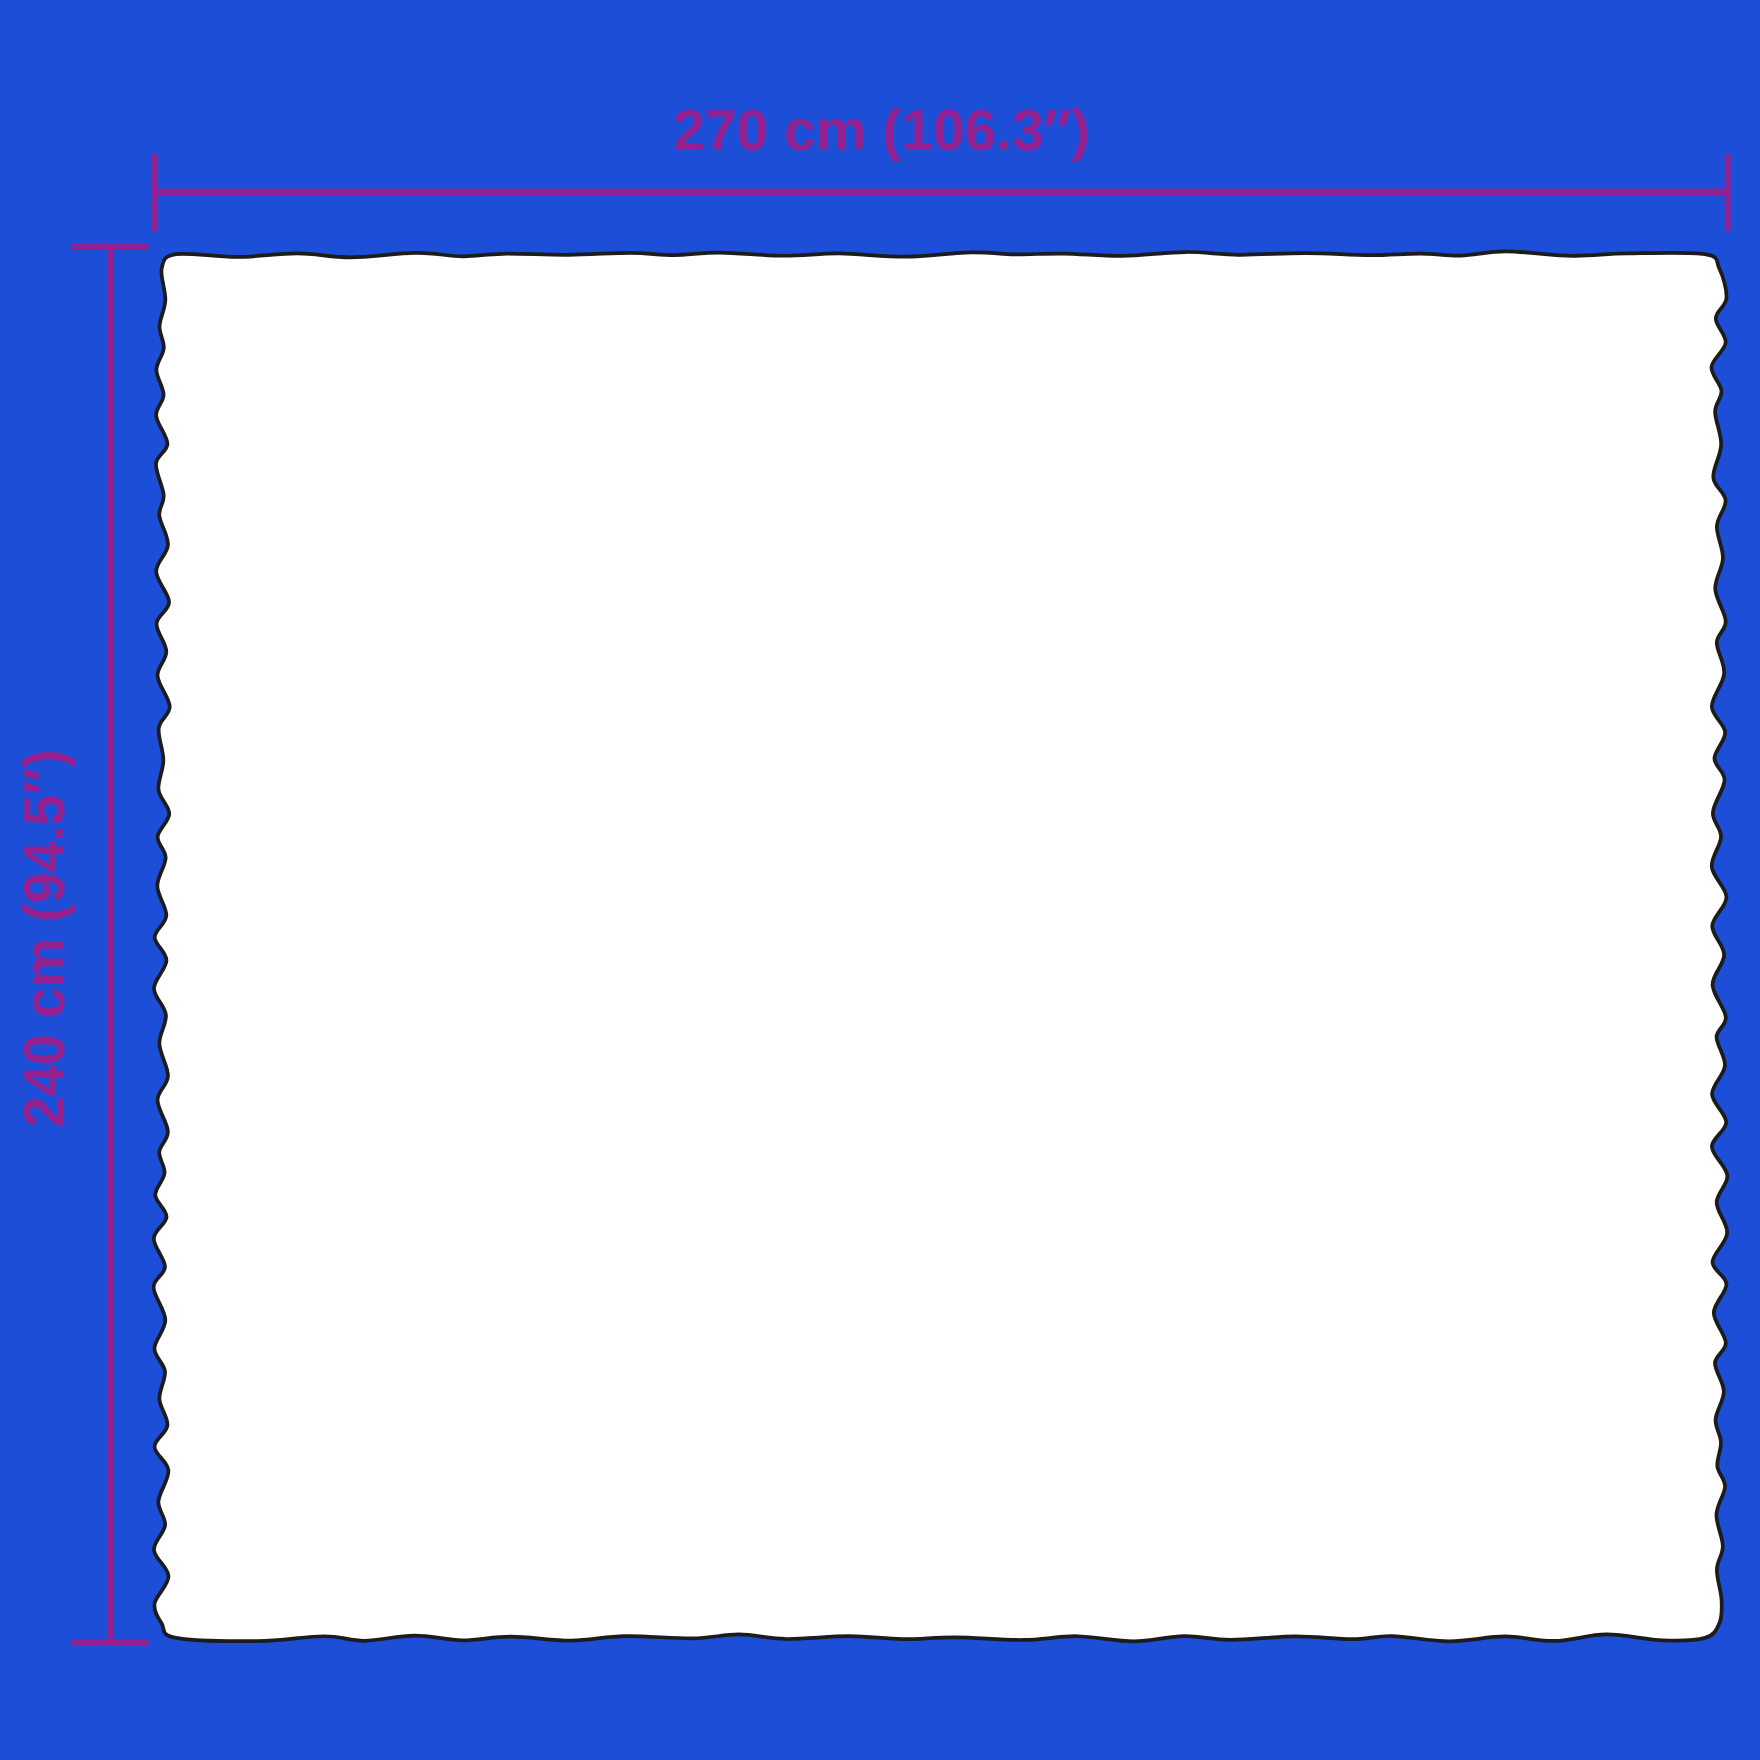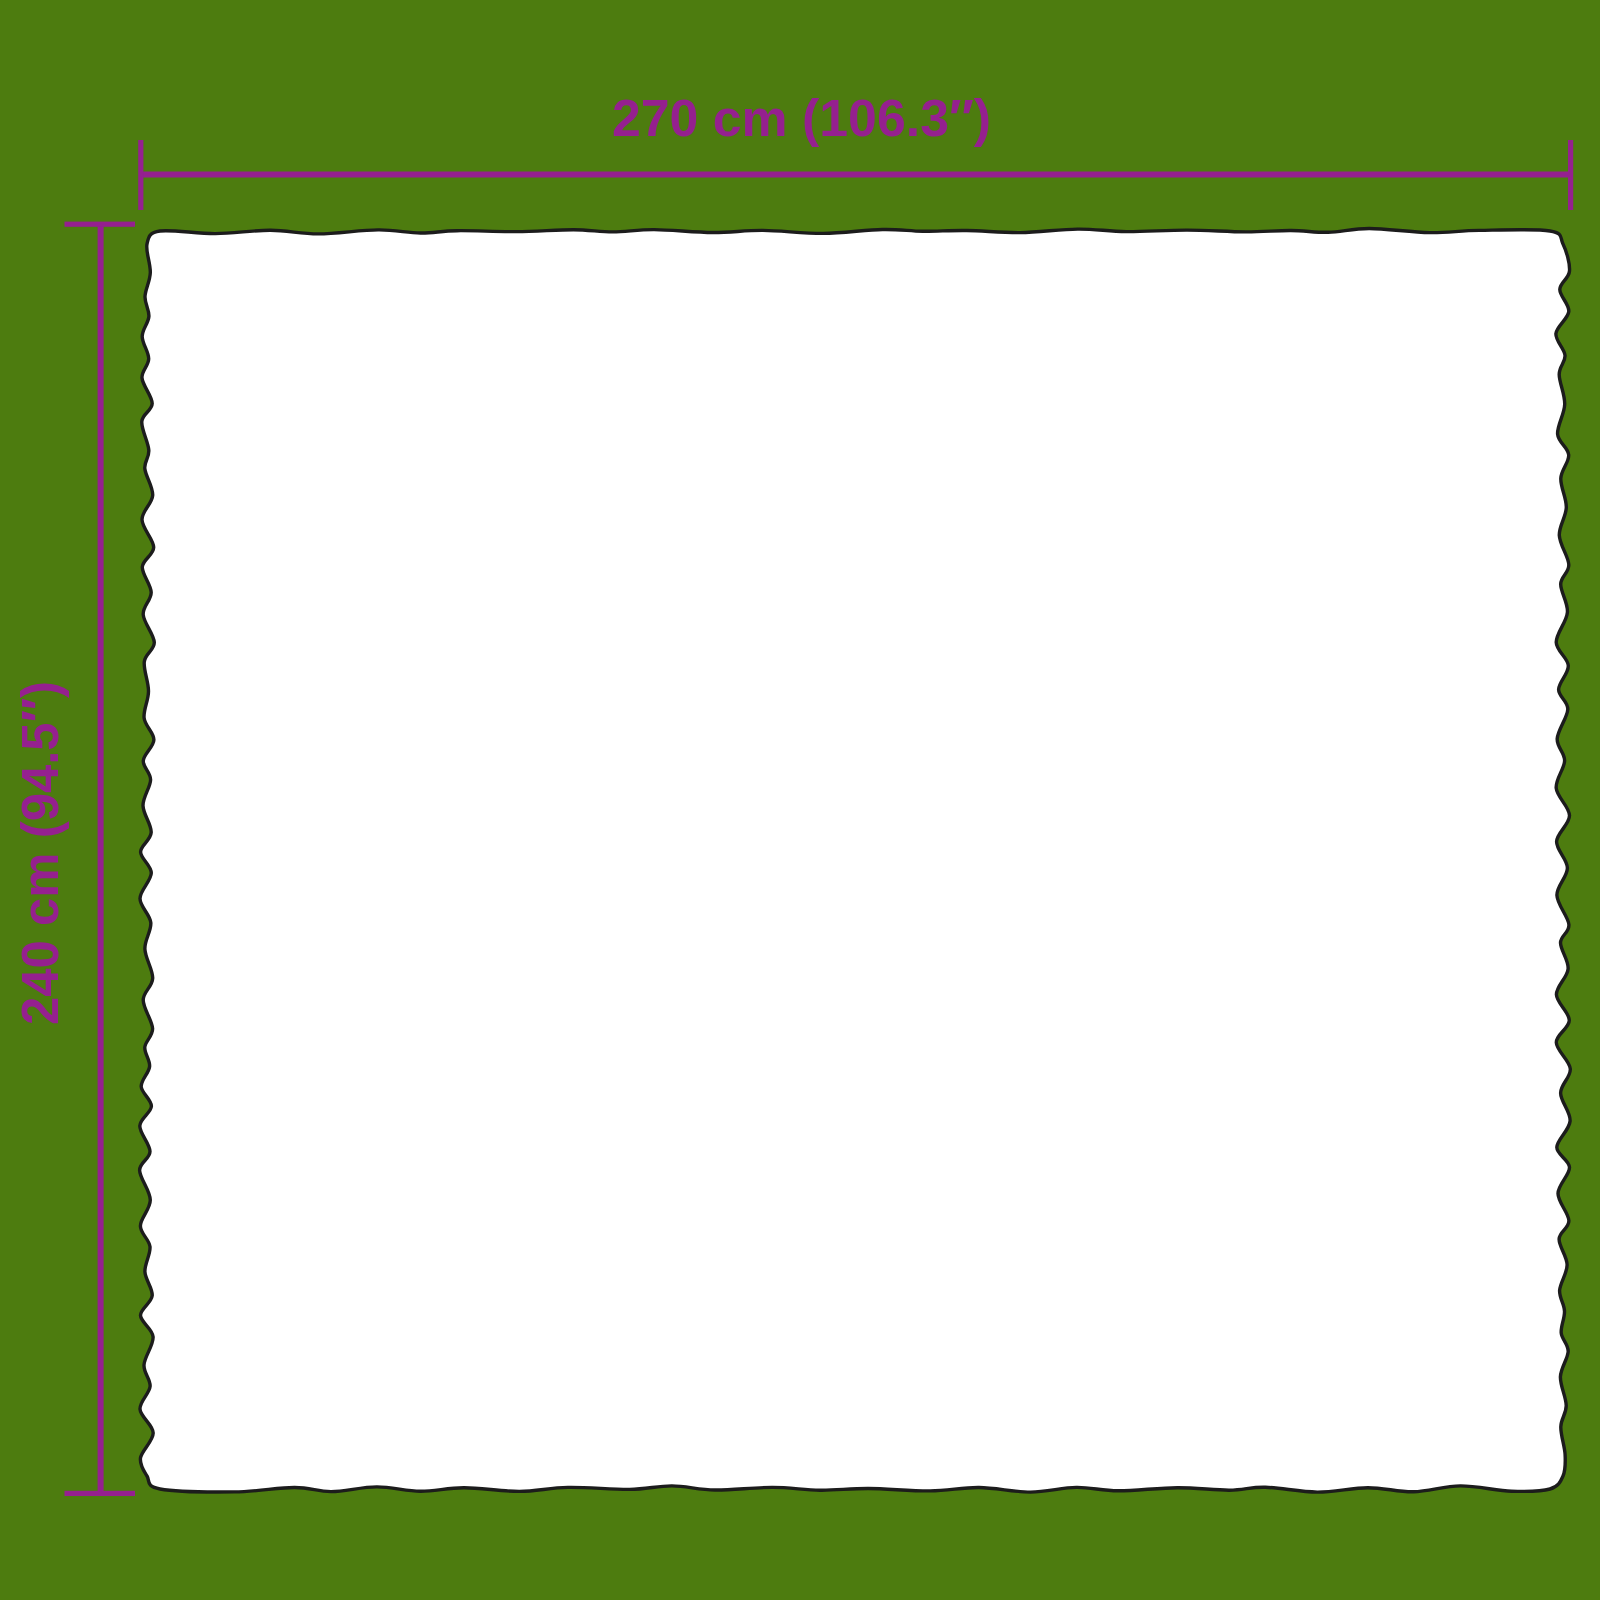--- a/index.html
+++ b/index.html
@@ -1,16 +1,16 @@
 <!DOCTYPE html>
 <html><head>
 <meta charset="utf-8">
 <style>
   html, body { margin: 0; padding: 0; background: #ffffff; }
-  .canvas { position: relative; width: 1600px; height: 1600px; background: #4d7c0f;
+  .canvas { position: relative; width: 1600px; height: 1600px; background: #1d4ed8;
             font-family: "Liberation Sans", sans-serif; }
 </style>
 </head>
 <body>
 <div class="canvas">
 <svg width="1600" height="1600" viewBox="0 0 1600 1600">
 
   <path d="M 160.0 231.0 C 171.4 229.3 196.9 233.7 215.3 233.6 C 233.7 233.5 253.3 230.2 270.5 230.3 C 287.7 230.3 300.7 234.0 318.6 233.9 C 336.6 233.8 361.1 230.0 378.1 229.9 C 395.0 229.7 407.3 232.9 420.5 233.0 C 433.6 233.2 440.8 230.9 456.8 230.7 C 472.8 230.4 497.2 231.8 516.6 231.6 C 536.1 231.5 557.4 229.8 573.4 229.8 C 589.4 229.9 599.2 231.9 612.7 231.9 C 626.1 231.9 637.4 229.5 654.1 229.6 C 670.8 229.7 694.7 232.4 712.8 232.5 C 730.9 232.6 744.4 230.3 762.8 230.4 C 781.2 230.6 803.3 233.5 823.3 233.4 C 843.2 233.2 865.9 229.8 882.5 229.5 C 899.1 229.1 908.8 231.1 922.8 231.3 C 936.8 231.5 950.4 230.2 966.7 230.5 C 982.9 230.7 1001.8 232.8 1020.3 232.6 C 1038.8 232.4 1059.9 229.3 1077.6 229.1 C 1095.2 228.9 1107.8 231.4 1126.1 231.6 C 1144.4 231.8 1167.5 230.0 1187.4 230.1 C 1207.3 230.1 1228.1 231.9 1245.4 231.9 C 1262.6 232.0 1277.1 230.4 1290.9 230.5 C 1304.7 230.5 1315.1 232.6 1328.1 232.3 C 1341.2 232.0 1352.3 228.5 1369.2 228.5 C 1386.2 228.6 1411.4 232.3 1429.7 232.6 C 1448.1 232.9 1459.3 230.6 1479.4 230.4 C 1499.4 230.1 1536.1 228.7 1550.0 231.0 C 1563.9 233.3 1559.7 237.3 1563.0 244.0 C 1566.3 250.7 1570.1 263.4 1569.5 271.0 C 1569.0 278.6 1559.9 282.7 1559.8 289.4 C 1559.6 296.2 1569.4 304.1 1568.8 311.5 C 1568.1 318.9 1556.5 326.3 1555.9 333.6 C 1555.3 340.9 1564.5 348.6 1565.0 355.3 C 1565.6 362.1 1559.2 366.1 1559.2 374.3 C 1559.1 382.4 1565.0 394.3 1564.7 404.2 C 1564.5 414.2 1556.9 425.6 1557.6 434.1 C 1558.2 442.5 1568.2 447.5 1568.7 454.9 C 1569.2 462.3 1561.2 469.7 1560.8 478.4 C 1560.4 487.1 1566.6 497.9 1566.3 507.4 C 1566.1 516.9 1558.8 525.9 1559.3 535.4 C 1559.7 545.0 1568.6 556.7 1568.8 564.8 C 1569.1 573.0 1561.0 576.2 1560.7 584.1 C 1560.5 592.0 1568.2 602.6 1567.4 612.3 C 1566.7 621.9 1556.1 633.3 1556.2 642.3 C 1556.4 651.2 1567.9 657.8 1568.3 665.7 C 1568.6 673.6 1558.7 682.2 1558.6 689.4 C 1558.5 696.7 1568.0 701.0 1567.8 709.2 C 1567.5 717.4 1557.7 730.1 1557.2 738.7 C 1556.6 747.3 1564.8 752.5 1564.6 760.8 C 1564.4 769.0 1555.3 779.0 1556.2 788.2 C 1557.0 797.3 1569.4 806.7 1569.5 815.6 C 1569.5 824.5 1557.0 832.8 1556.6 841.6 C 1556.3 850.3 1567.3 859.1 1567.4 868.0 C 1567.4 877.0 1556.6 885.8 1556.9 895.3 C 1557.2 904.7 1568.3 916.7 1568.9 924.6 C 1569.5 932.5 1560.7 935.4 1560.5 942.7 C 1560.4 950.1 1568.8 960.2 1568.1 968.8 C 1567.5 977.4 1556.3 986.0 1556.4 994.6 C 1556.6 1003.2 1569.3 1012.3 1569.3 1020.3 C 1569.3 1028.3 1556.1 1034.4 1556.3 1042.5 C 1556.4 1050.6 1569.6 1060.3 1570.3 1068.8 C 1571.0 1077.2 1560.6 1084.3 1560.6 1093.0 C 1560.5 1101.7 1570.8 1112.0 1570.1 1121.0 C 1569.5 1130.1 1556.9 1139.6 1556.8 1147.3 C 1556.7 1155.0 1569.3 1159.7 1569.5 1167.4 C 1569.7 1175.1 1558.1 1184.5 1558.0 1193.4 C 1557.9 1202.2 1568.7 1213.1 1568.9 1220.7 C 1569.1 1228.3 1559.4 1231.6 1559.1 1239.0 C 1558.8 1246.3 1567.0 1256.2 1567.1 1264.8 C 1567.2 1273.4 1560.1 1282.6 1559.6 1290.4 C 1559.2 1298.1 1564.3 1304.0 1564.5 1311.1 C 1564.8 1318.2 1560.6 1326.2 1561.2 1332.9 C 1561.8 1339.6 1568.3 1344.0 1568.2 1351.3 C 1568.0 1358.6 1560.8 1367.6 1560.4 1376.7 C 1560.1 1385.7 1566.1 1397.1 1566.2 1405.5 C 1566.3 1413.9 1561.0 1418.6 1560.8 1426.8 C 1560.6 1435.1 1564.8 1446.6 1565.1 1454.8 C 1565.5 1463.0 1565.5 1470.3 1563.0 1476.0 C 1560.5 1481.7 1558.6 1486.5 1550.0 1489.0 C 1541.4 1491.5 1526.5 1491.7 1511.5 1491.2 C 1496.6 1490.7 1476.8 1485.8 1460.4 1485.9 C 1444.1 1486.0 1429.0 1491.5 1413.5 1491.8 C 1398.1 1492.1 1384.0 1487.7 1367.9 1487.7 C 1351.9 1487.8 1334.3 1492.2 1317.3 1492.1 C 1300.2 1492.0 1280.1 1487.6 1265.4 1487.3 C 1250.8 1486.9 1244.1 1490.1 1229.4 1490.2 C 1214.8 1490.3 1196.0 1487.6 1177.4 1487.7 C 1158.9 1487.8 1135.1 1490.9 1118.3 1490.8 C 1101.4 1490.7 1091.0 1487.2 1076.4 1487.4 C 1061.7 1487.6 1046.7 1492.1 1030.5 1492.1 C 1014.3 1492.1 995.7 1487.7 979.0 1487.5 C 962.3 1487.3 948.5 1490.7 930.1 1490.9 C 911.7 1491.1 886.8 1488.6 868.5 1488.5 C 850.2 1488.4 836.1 1490.4 820.1 1490.2 C 804.1 1490.0 790.1 1487.4 772.6 1487.4 C 755.1 1487.3 731.8 1490.2 715.1 1490.0 C 698.3 1489.7 686.2 1486.0 672.0 1485.9 C 657.7 1485.8 646.9 1489.2 629.6 1489.4 C 612.2 1489.6 586.2 1487.0 567.9 1487.4 C 549.5 1487.7 536.8 1491.3 519.5 1491.4 C 502.2 1491.5 480.7 1487.8 464.2 1487.8 C 447.7 1487.7 435.0 1491.3 420.4 1491.2 C 405.8 1491.0 391.5 1486.8 376.7 1486.9 C 361.8 1486.9 345.0 1491.5 331.3 1491.6 C 317.5 1491.7 310.5 1487.4 294.3 1487.5 C 278.2 1487.5 256.9 1491.7 234.5 1491.9 C 212.1 1492.2 174.6 1491.7 160.0 1489.0 C 145.4 1486.3 150.2 1481.2 147.0 1476.0 C 143.8 1470.8 139.5 1465.0 140.5 1457.8 C 141.6 1450.6 153.3 1441.0 153.2 1432.9 C 153.1 1424.8 140.5 1416.9 140.0 1409.1 C 139.5 1401.4 149.4 1393.8 150.1 1386.4 C 150.7 1379.1 143.5 1373.1 144.0 1364.9 C 144.5 1356.6 153.7 1345.1 153.1 1336.8 C 152.5 1328.6 140.7 1322.3 140.5 1315.4 C 140.4 1308.5 151.5 1303.0 152.2 1295.7 C 152.9 1288.4 145.3 1279.9 144.9 1271.7 C 144.6 1263.6 150.7 1254.3 150.0 1246.7 C 149.2 1239.1 140.3 1233.7 140.4 1225.9 C 140.4 1218.1 150.4 1209.3 150.3 1200.0 C 150.2 1190.7 139.7 1178.3 139.6 1170.2 C 139.6 1162.2 150.0 1159.0 150.0 1151.6 C 150.1 1144.2 139.6 1133.4 139.8 1125.9 C 140.0 1118.3 151.2 1112.8 151.4 1106.3 C 151.7 1099.7 141.5 1093.1 141.2 1086.5 C 140.9 1079.9 149.0 1073.1 149.6 1066.5 C 150.2 1060.0 144.3 1053.6 144.8 1047.2 C 145.3 1040.9 152.9 1036.4 152.6 1028.5 C 152.3 1020.7 143.2 1008.4 143.2 1000.0 C 143.3 991.6 152.5 986.7 152.7 978.2 C 153.0 969.7 145.2 958.2 144.9 949.0 C 144.5 939.7 151.6 931.0 150.8 922.6 C 150.0 914.2 139.9 906.8 140.0 898.5 C 140.1 890.3 151.2 880.8 151.3 873.1 C 151.4 865.3 140.7 858.8 140.6 852.0 C 140.6 845.3 150.8 840.2 151.2 832.4 C 151.6 824.7 143.2 814.4 143.0 805.6 C 142.9 796.8 150.5 787.2 150.6 779.7 C 150.6 772.2 142.7 767.3 143.3 760.6 C 143.8 754.0 153.8 746.9 153.9 739.8 C 154.0 732.6 144.9 726.0 144.1 717.9 C 143.2 709.8 148.5 700.5 148.5 691.2 C 148.6 681.8 143.3 669.9 144.3 661.8 C 145.2 653.6 154.5 650.2 154.3 642.4 C 154.1 634.5 143.7 622.9 143.2 614.5 C 142.7 606.2 151.3 600.2 151.2 592.3 C 151.0 584.3 141.9 574.4 142.3 566.9 C 142.8 559.4 153.7 555.2 153.7 547.3 C 153.6 539.4 142.1 528.3 142.0 519.6 C 141.8 511.0 152.2 503.9 152.7 495.4 C 153.2 486.9 145.5 476.1 144.8 468.5 C 144.2 461.0 149.3 458.0 148.8 450.1 C 148.3 442.3 141.2 429.2 141.8 421.5 C 142.3 413.7 152.1 410.7 152.2 403.5 C 152.2 396.2 142.6 385.5 142.0 378.0 C 141.4 370.6 148.7 365.8 148.7 358.8 C 148.8 351.9 142.1 343.4 142.2 336.3 C 142.2 329.3 148.4 323.1 148.9 316.5 C 149.4 309.9 144.8 303.8 145.0 296.6 C 145.3 289.3 150.0 281.5 150.3 272.8 C 150.7 264.0 145.4 251.0 147.0 244.0 C 148.6 237.0 148.6 232.7 160.0 231.0 Z" fill="#ffffff" stroke="#1c1c1c" stroke-width="3.4" stroke-linejoin="round"></path>
 
   <rect x="143" y="171.5" width="1425" height="6" fill="#95208F"></rect>

